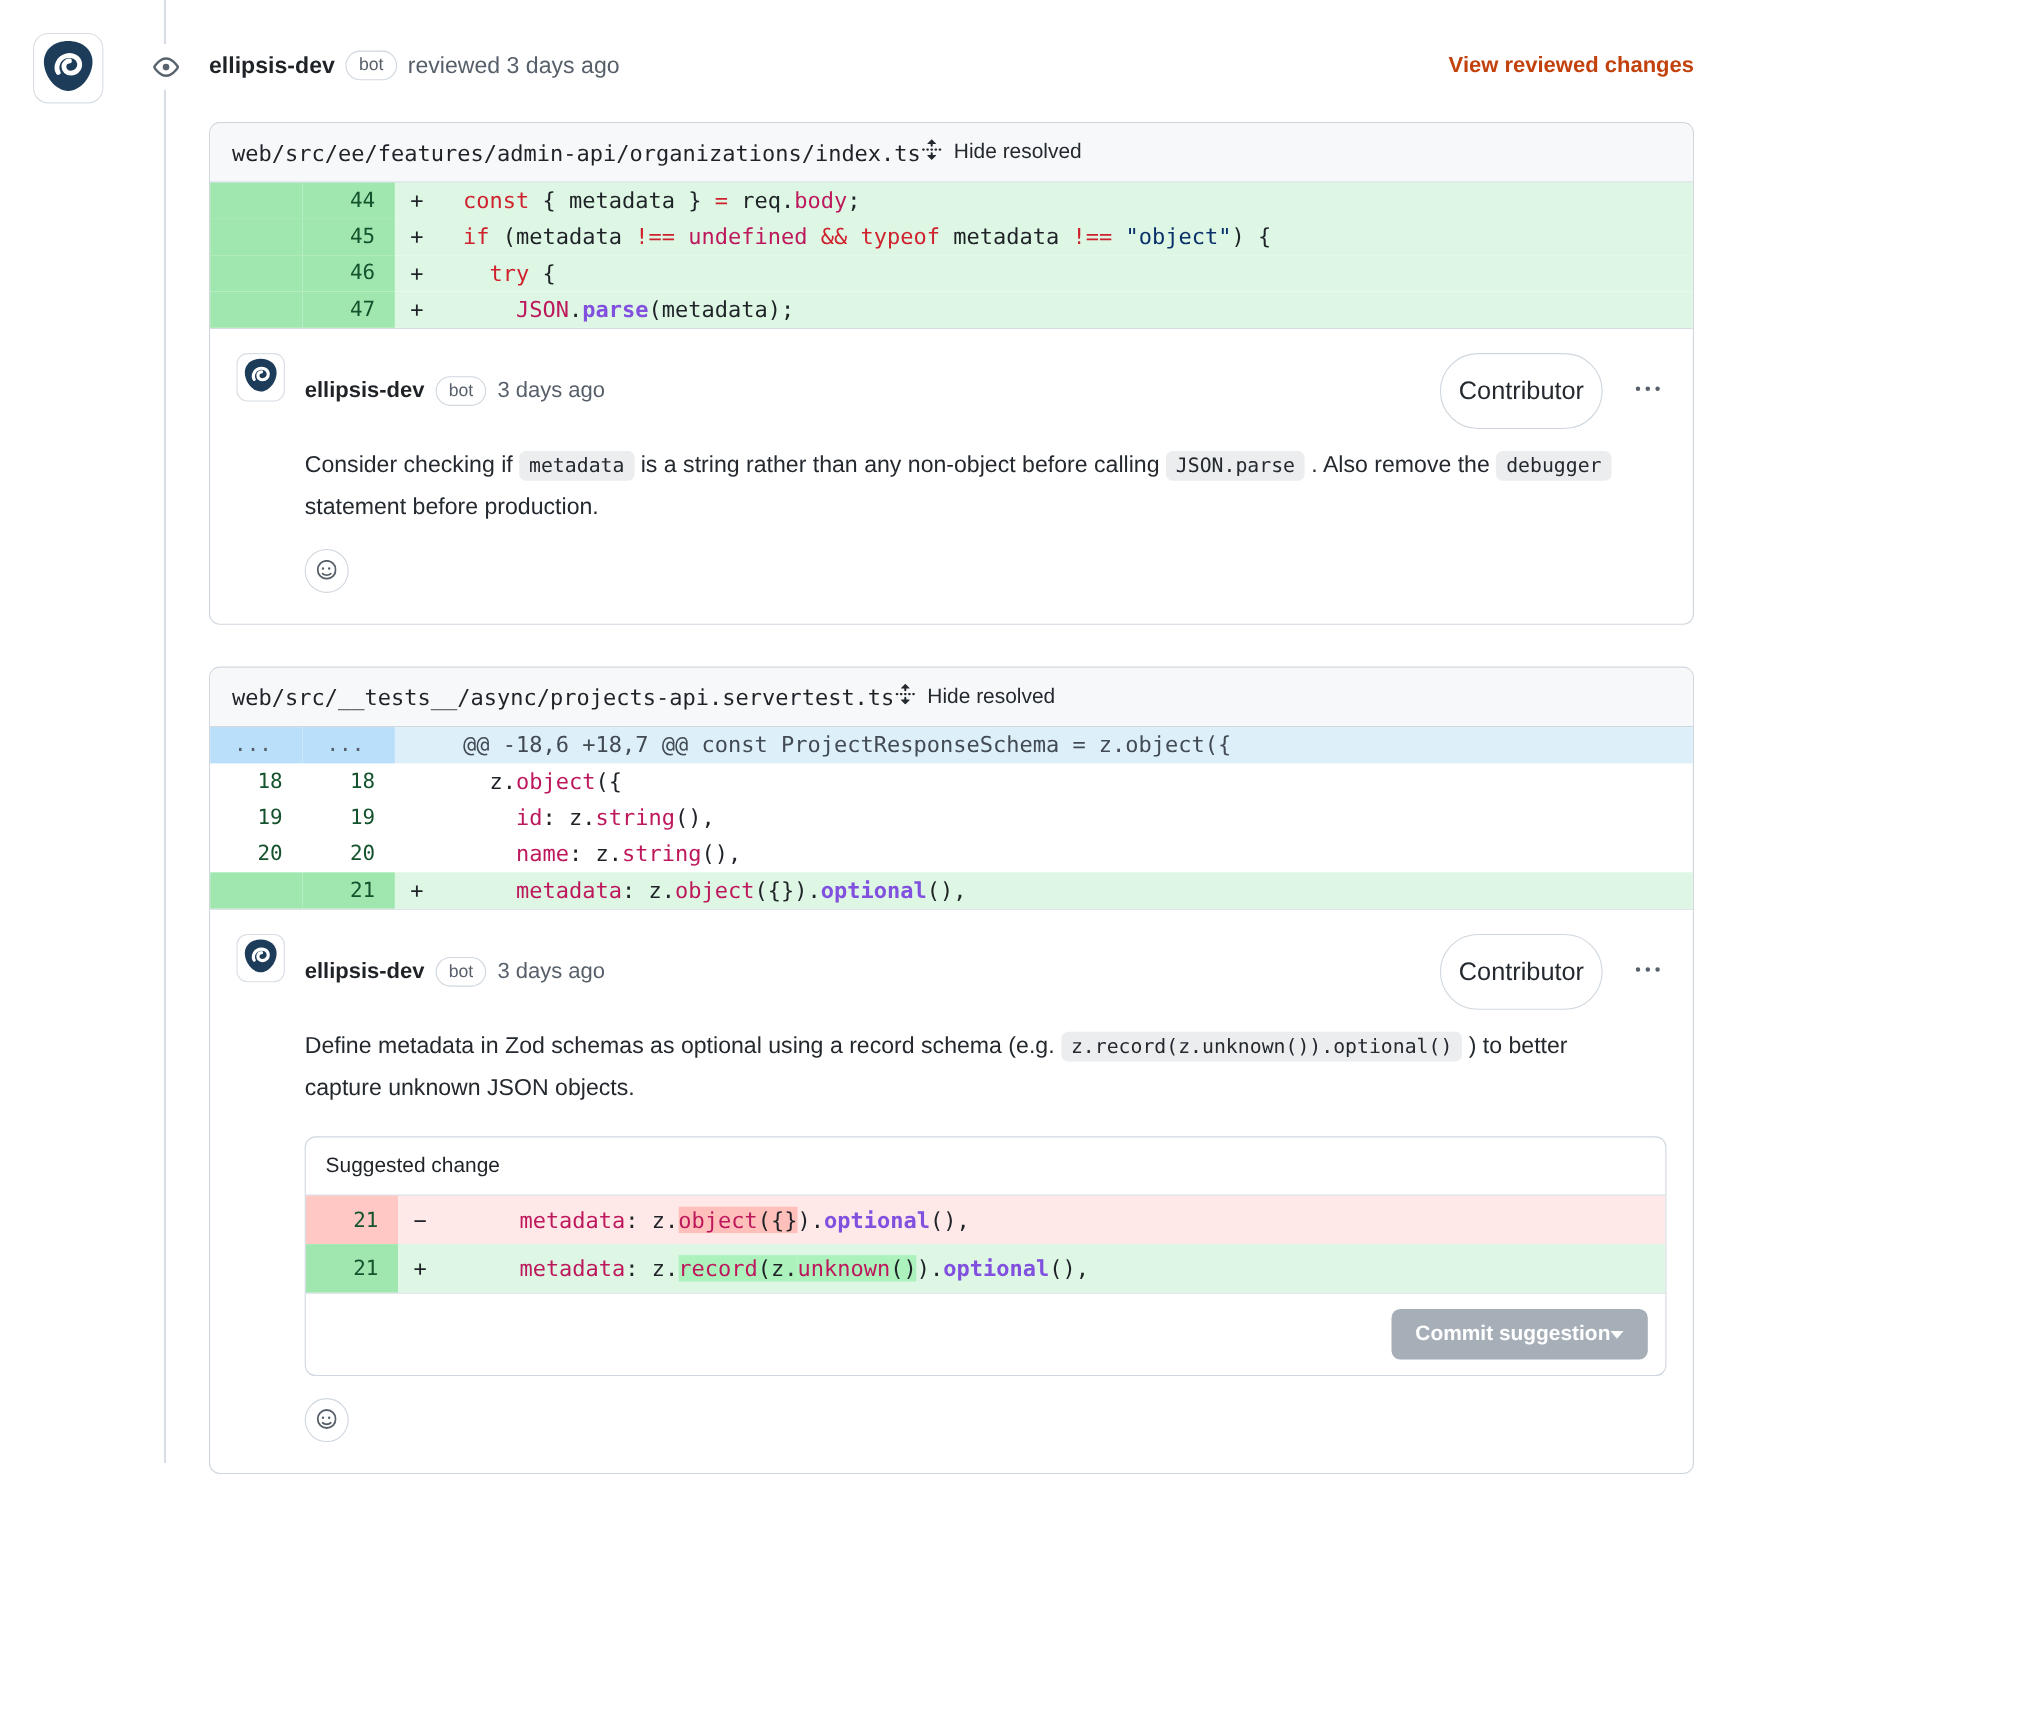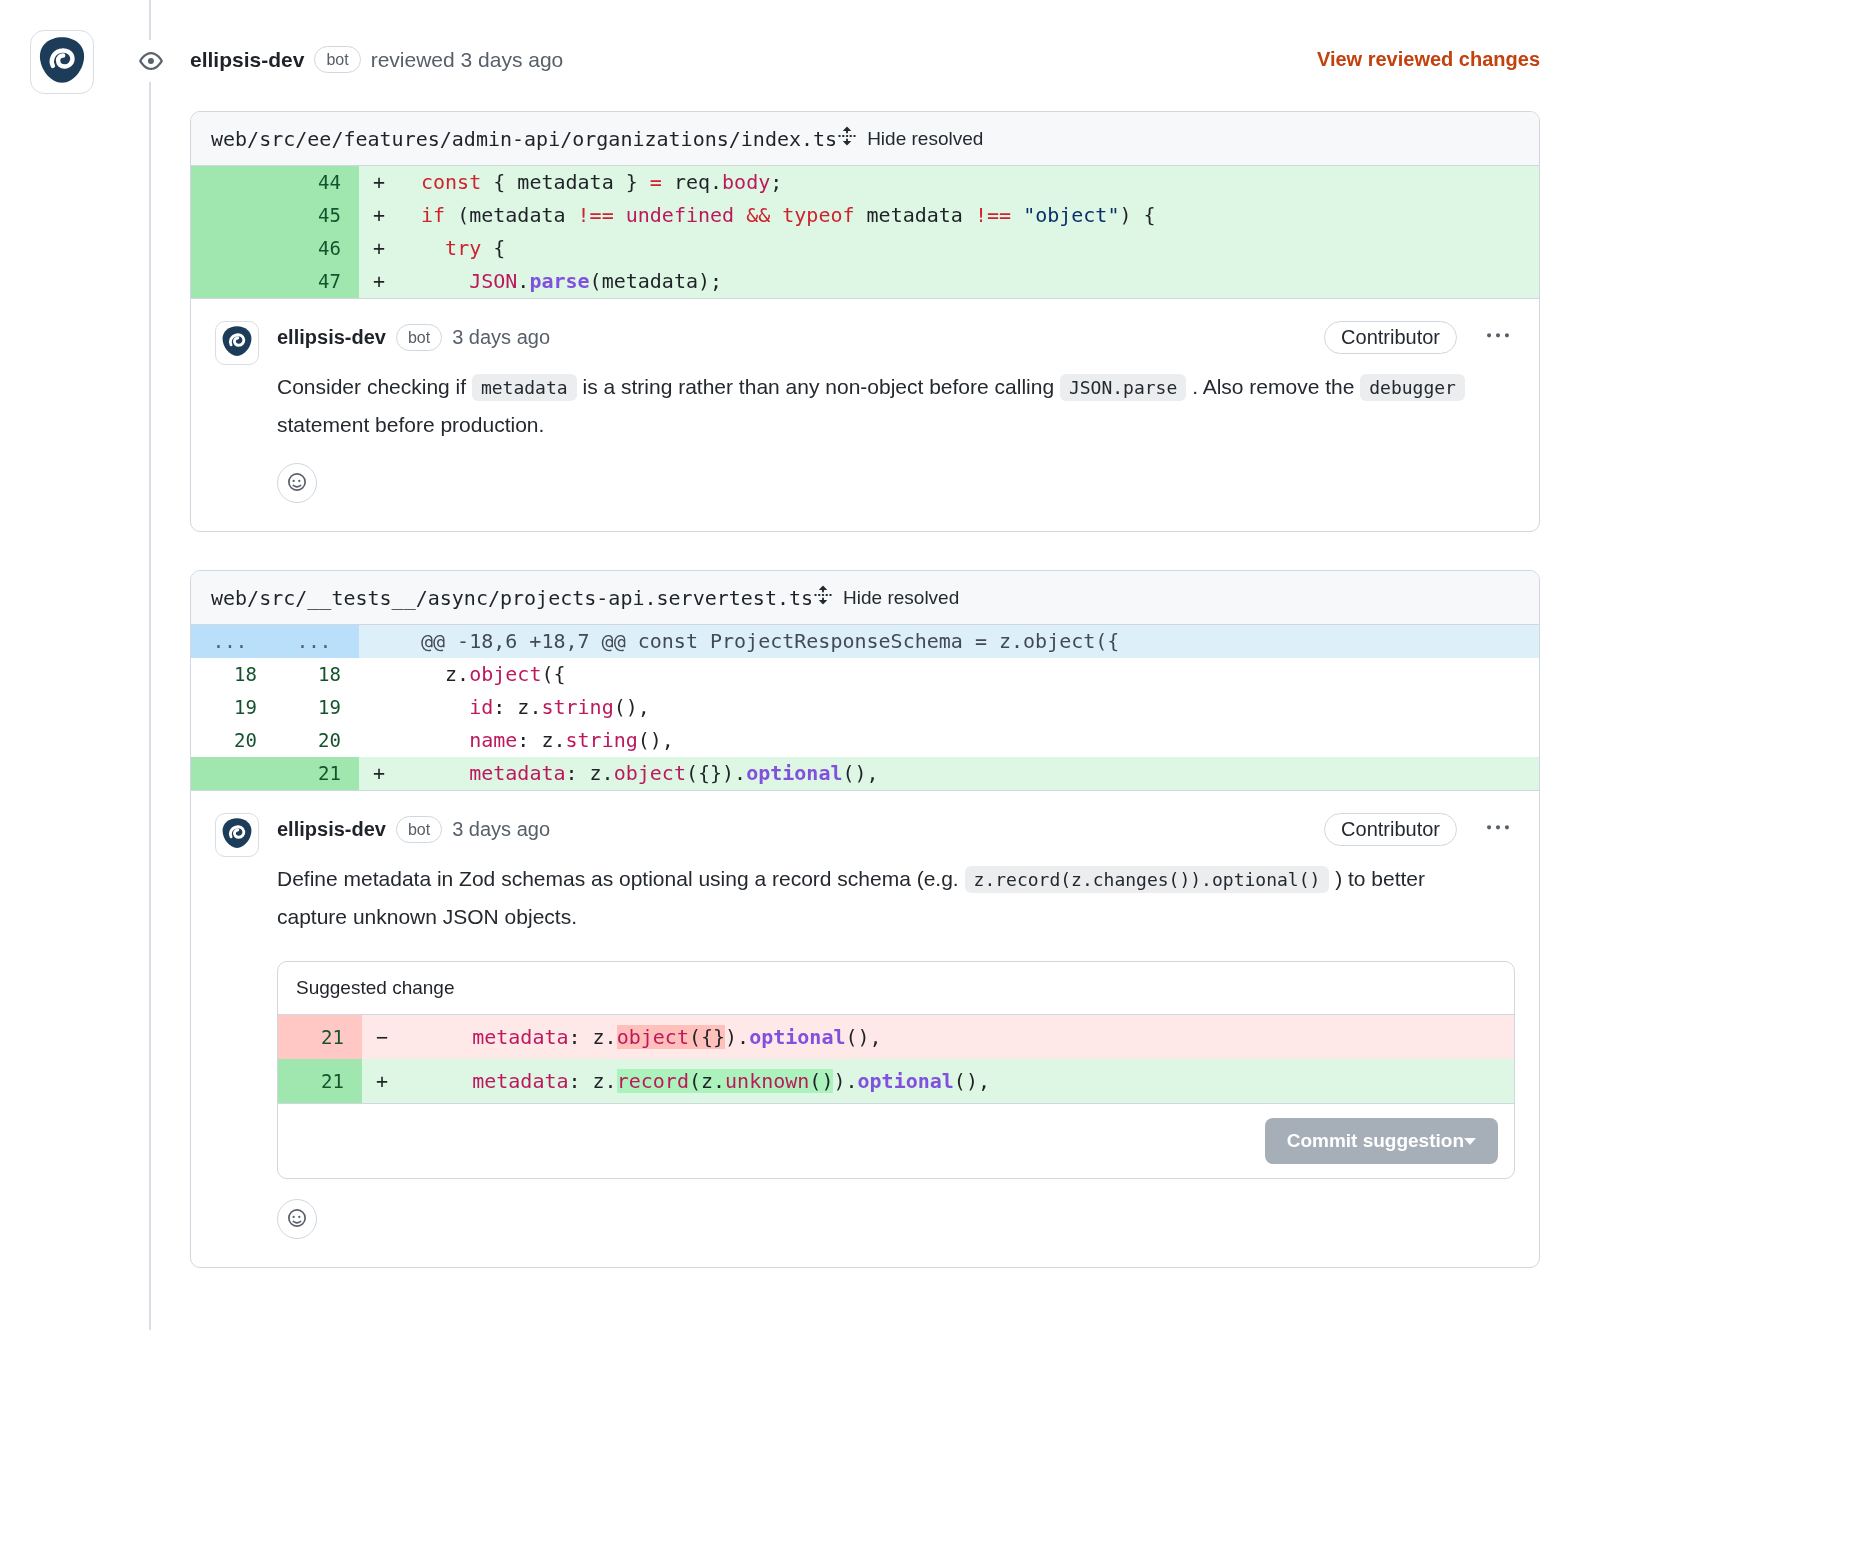--- a/index.html
+++ b/index.html
@@ -83,21 +83,21 @@
   }
   .c-avatar {
     width:44px; height:44px; border:1px solid #d8dee4; border-radius:10px;
     display:flex; align-items:center; justify-content:center; background:#fff; cursor:pointer;
   }
   .c-avatar svg { width:34px; height:34px; }
   .c-head { display:flex; align-items:center; gap:10px; font-size:20px; }
   .c-head .author { font-weight:700; }
   .c-head .time { color:#57606a; text-decoration:none; cursor:pointer; }
   .c-head .spacer { flex:1; }
-  .pill.big { font-size:20px; padding:5px 16px; color:#24292f; }
+  .pill.big { font-size:23px; padding:23px 16px; color:#24292f; }
   .kebab { background:none; border:none; color:#57606a; cursor:pointer; padding:4px 6px; margin-left:14px; }
   .kebab svg { width:22px; height:22px; fill:#57606a; }
   .c-body { margin-top:14px; font-size:21px; line-height:37px; color:#24292f; max-width:1220px; }
   .c-body code {
     font-family:"DejaVu Sans Mono", monospace; font-size:18px;
     background:rgba(175,184,193,0.25); border-radius:6px; padding:3px 9px;
   }
   .react {
     margin-top:20px; width:40px; height:40px; border-radius:50%;
     border:1px solid #d0d7de; background:#fff; color:#57606a; cursor:pointer;
@@ -275,21 +275,21 @@
           <span class="pill">bot</span>
           <a class="time">3 days ago</a>
           <span class="spacer"></span>
           <span class="pill big">Contributor</span>
           <button class="kebab">
             <svg viewBox="0 0 16 16">
                 <path d="M8 9a1.5 1.5 0 1 0 0-3 1.5 1.5 0 0 0 0 3ZM1.5 9a1.5 1.5 0 1 0 0-3 1.5 1.5 0 0 0 0 3Zm13 0a1.5 1.5 0 1 0 0-3 1.5 1.5 0 0 0 0 3Z"></path>
               </svg>
           </button>
         </div>
-        <p class="c-body"><span>Define metadata in Zod schemas as optional using a record schema (e.g. </span><code>z.record(z.changes()).optional()</code><span> ) to better capture unknown JSON objects.</span></p>
+        <p class="c-body"><span>Define metadata in Zod schemas as optional using a record schema (e.g. </span><code>z.record(z.unknown()).optional()</code><span> ) to better capture unknown JSON objects.</span></p>
 
         <div class="suggestion">
           <div class="sug-title">Suggested change</div>
           <div class="diff sug-diff">
               <div class="diff-row del">
                 <div class="gut">21</div>
                 <div class="code"><span class="sign">−</span><span>    </span><span class="tok-b">metadata</span><span>: z.</span><span class="tok-b tok-hld">object</span><span class="tok-hld">({}</span><span>).</span><span class="tok-p">optional</span><span>(),</span></div>
               </div>
               <div class="diff-row add">
                 <div class="gut">21</div>

